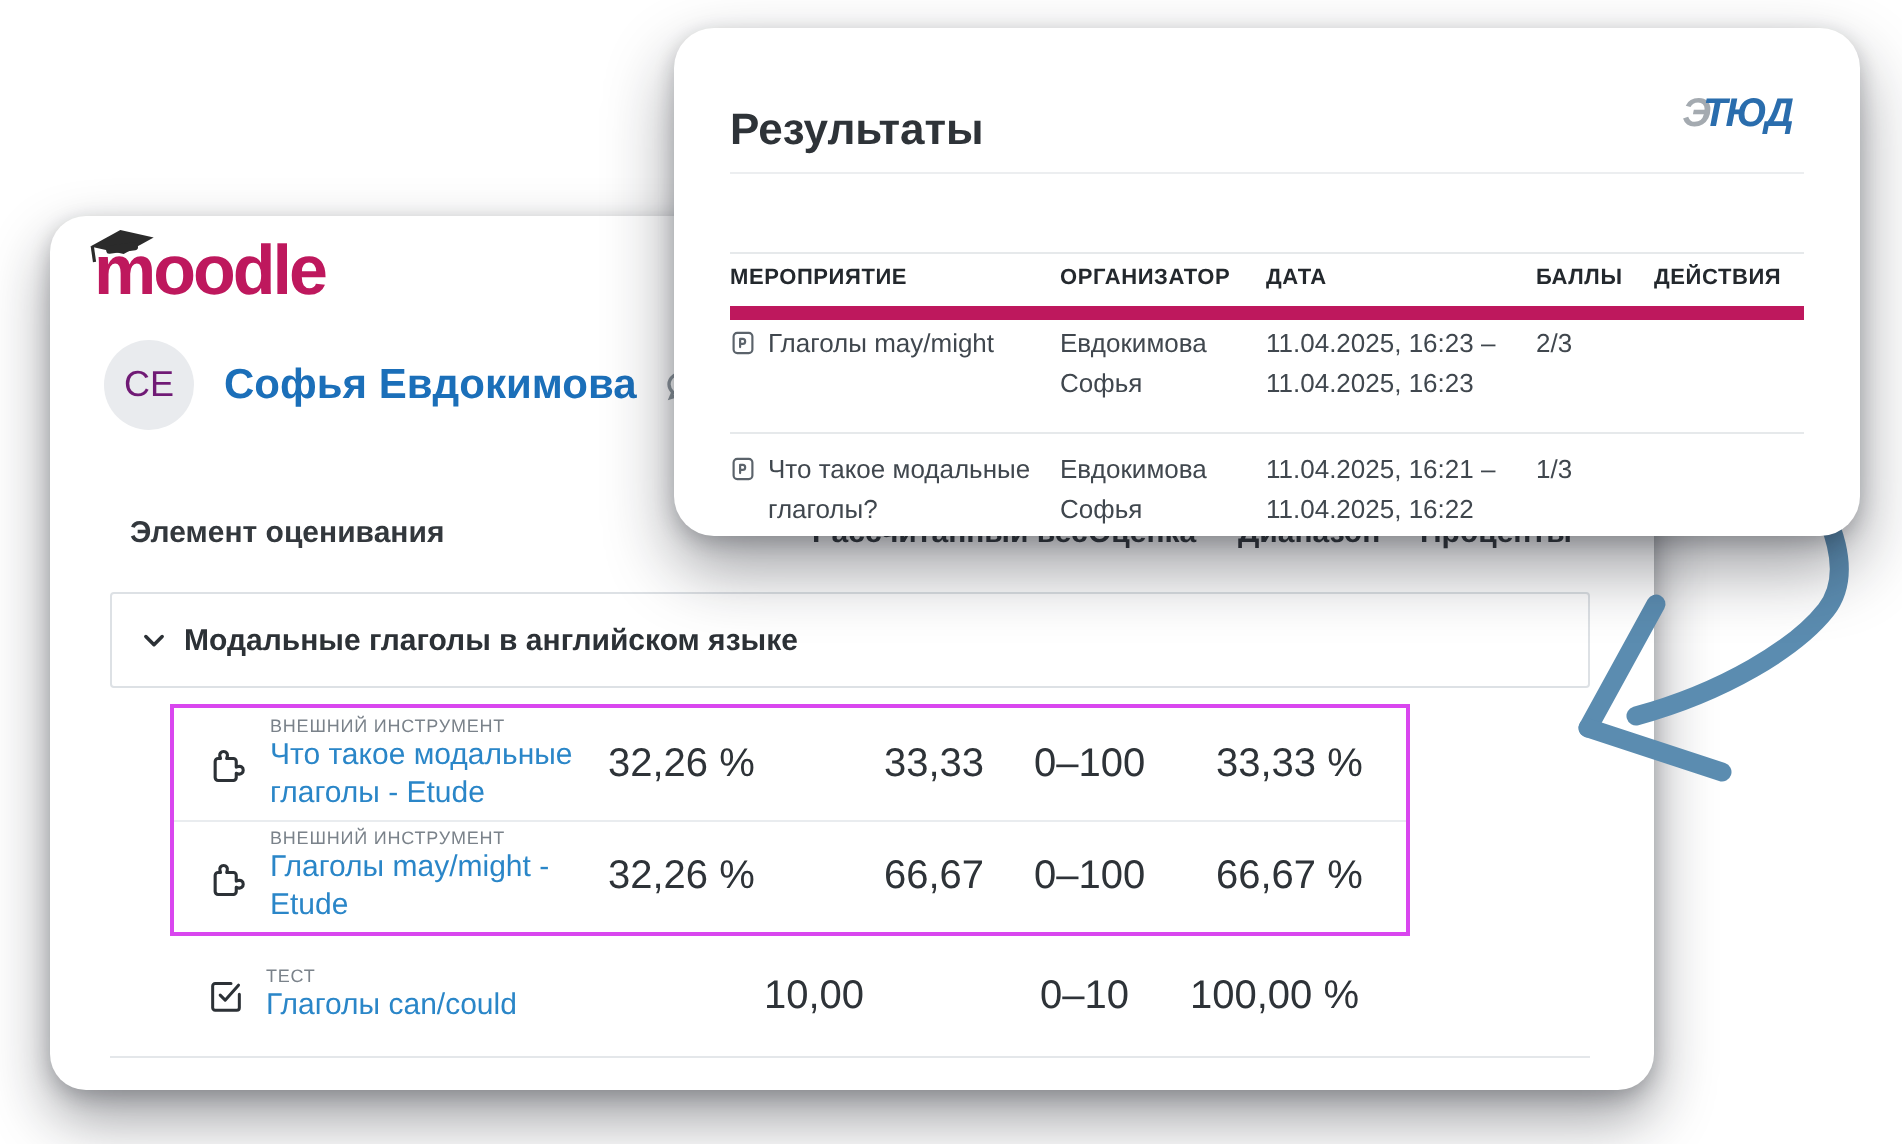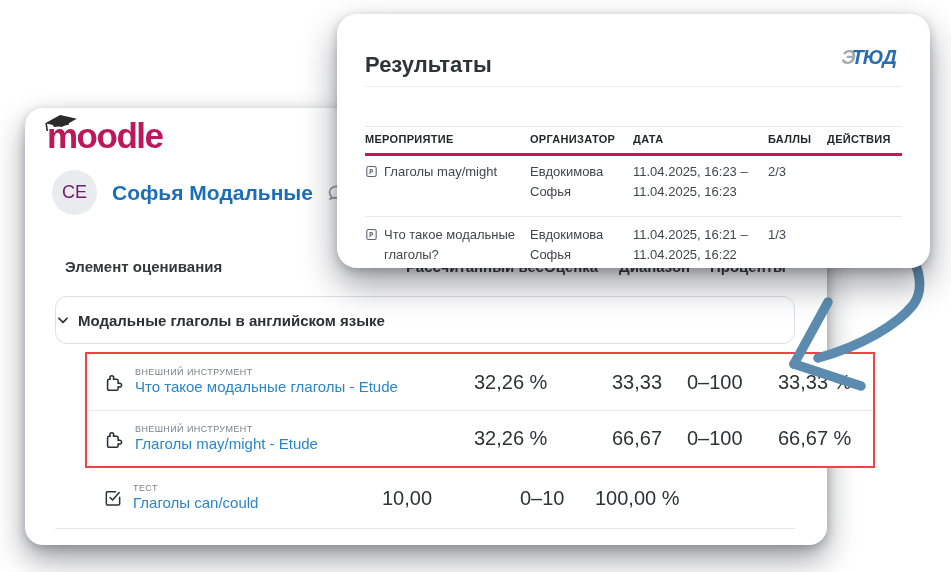--- a/index.html
+++ b/index.html
@@ -33,28 +33,28 @@
   .msg-icon{margin-left:14px;color:#8e979e;display:flex;cursor:pointer;}
 
   
   .cols{display:grid;grid-template-columns:1fr 138px 75px 91px 95px;align-items:center;}
   .grade-header{
     position:absolute;left:0;top:150px;width:802px;box-sizing:border-box;
     padding:0 22px 0 40px;font-size:15px;font-weight:bold;color:#33383d;
   }
   .category-box{
     position:absolute;left:30px;top:188px;width:740px;height:48px;box-sizing:border-box;
-    border:1px solid #dde1e5;background:#fff;border-radius:12px;
-    display:flex;align-items:center;padding-left:0;cursor:pointer;
+    border:1px solid #dde1e5;background:#fff;border-radius:2px;
+    display:flex;align-items:center;padding-left:14px;cursor:pointer;
   }
   .chev{display:flex;color:#2c3136;margin-right:8px;}
   .category-title{font-size:15px;font-weight:bold;color:#2c3136;}
   .highlight-box{
-    position:absolute;left:60px;top:244px;width:790px;box-sizing:border-box;
-    border:2px solid #ef4444;background:#fff;
+    position:absolute;left:60px;top:244px;width:620px;box-sizing:border-box;
+    border:2px solid #d946ef;background:#fff;
   }
   .grade-row{box-sizing:border-box;height:56px;padding-left:16px;}
   .grade-row + .grade-row{border-top:1px solid #e9ecef;}
   .row3-wrap{position:absolute;left:62px;top:362px;width:694px;}
   .bottom-line{position:absolute;left:30px;top:420px;width:740px;border-top:1px solid #e4e7ea;}
   .item-cell{display:flex;align-items:center;}
   .item-icon{flex:0 0 auto;color:#2c3136;display:flex;margin-right:10px;}
   .item-text{display:flex;flex-direction:column;line-height:1.25;}
   .item-type{font-size:9px;letter-spacing:.4px;color:#7a828a;text-transform:uppercase;}
   .item-link{font-size:15px;color:#2a86c8;cursor:pointer;}
@@ -62,21 +62,21 @@
 
   
   .etud-logo{position:absolute;right:34px;top:32px;font-size:20px;font-weight:bold;letter-spacing:-1px;cursor:default;font-style:italic;}
   .etud-first{color:#a4aab0;}
   .etud-rest{color:#2a6dad;margin-left:-3px;}
   .results-title{position:absolute;left:28px;top:38px;font-size:22px;font-weight:bold;color:#2e3338;}
   .title-line{position:absolute;left:28px;right:28px;top:72px;border-top:1px solid #eceef0;}
   .res-cols{display:grid;grid-template-columns:165px 103px 135px 59px 1fr;align-items:start;}
   .res-header{
     position:absolute;left:28px;right:28px;top:112px;padding:6px 0 8px 0;
-    border-top:1px solid #e6e9eb;border-bottom:3px solid #be185d;
+    border-top:1px solid #e6e9eb;border-bottom:7px solid #be185d;
     font-size:11px;font-weight:bold;color:#23282d;letter-spacing:.3px;
   }
   .res-row{position:absolute;left:28px;right:28px;font-size:13px;color:#40474e;line-height:1.5;}
   .res-row-1{top:148px;}
   .res-row-2{top:202px;padding-top:8px;border-top:1px solid #e6e9eb;}
   .event-cell{display:flex;align-items:flex-start;padding-right:14px;}
   .doc-icon{flex:0 0 auto;margin:3px 6px 0 0;color:#5b636b;display:flex;}
   .date-cell{white-space:pre-line;padding-right:10px;}
   .org-cell{padding-right:10px;}
 </style>
@@ -91,21 +91,21 @@
       <polygon points="4,9 20,3 36,9 20,15" fill="#2b2b2b" transform="rotate(-8 20 9)"></polygon>
       <rect x="12" y="10" width="16" height="4" rx="1.5" fill="#2b2b2b" transform="rotate(-8 20 12)"></rect>
       <line x1="5" y1="9" x2="5" y2="17" stroke="#2b2b2b" stroke-width="1.6" transform="rotate(-8 20 9)"></line>
     </svg>
   </div>
 
   <div class="user-row">
     <div class="avatar">
       <span>СЕ</span>
     </div>
-    <span class="user-name">Софья Модальные</span>
+    <span class="user-name">Софья Евдокимова</span>
     <span class="msg-icon">
       <svg width="20" height="20" viewBox="0 0 24 24" fill="none" stroke="currentColor" stroke-width="2">
         <path d="M21 11c0 4-4 7-9 7-1.2 0-2.3-.16-3.3-.46L4 19l1.3-3.1C4 14.6 3 12.9 3 11c0-4 4-7 9-7s9 3 9 7z"></path>
       </svg>
     </span>
   </div>
 
   <div class="grade-header cols">
     <span>Элемент оценивания</span>
     <span>Рассчитанный вес</span>

